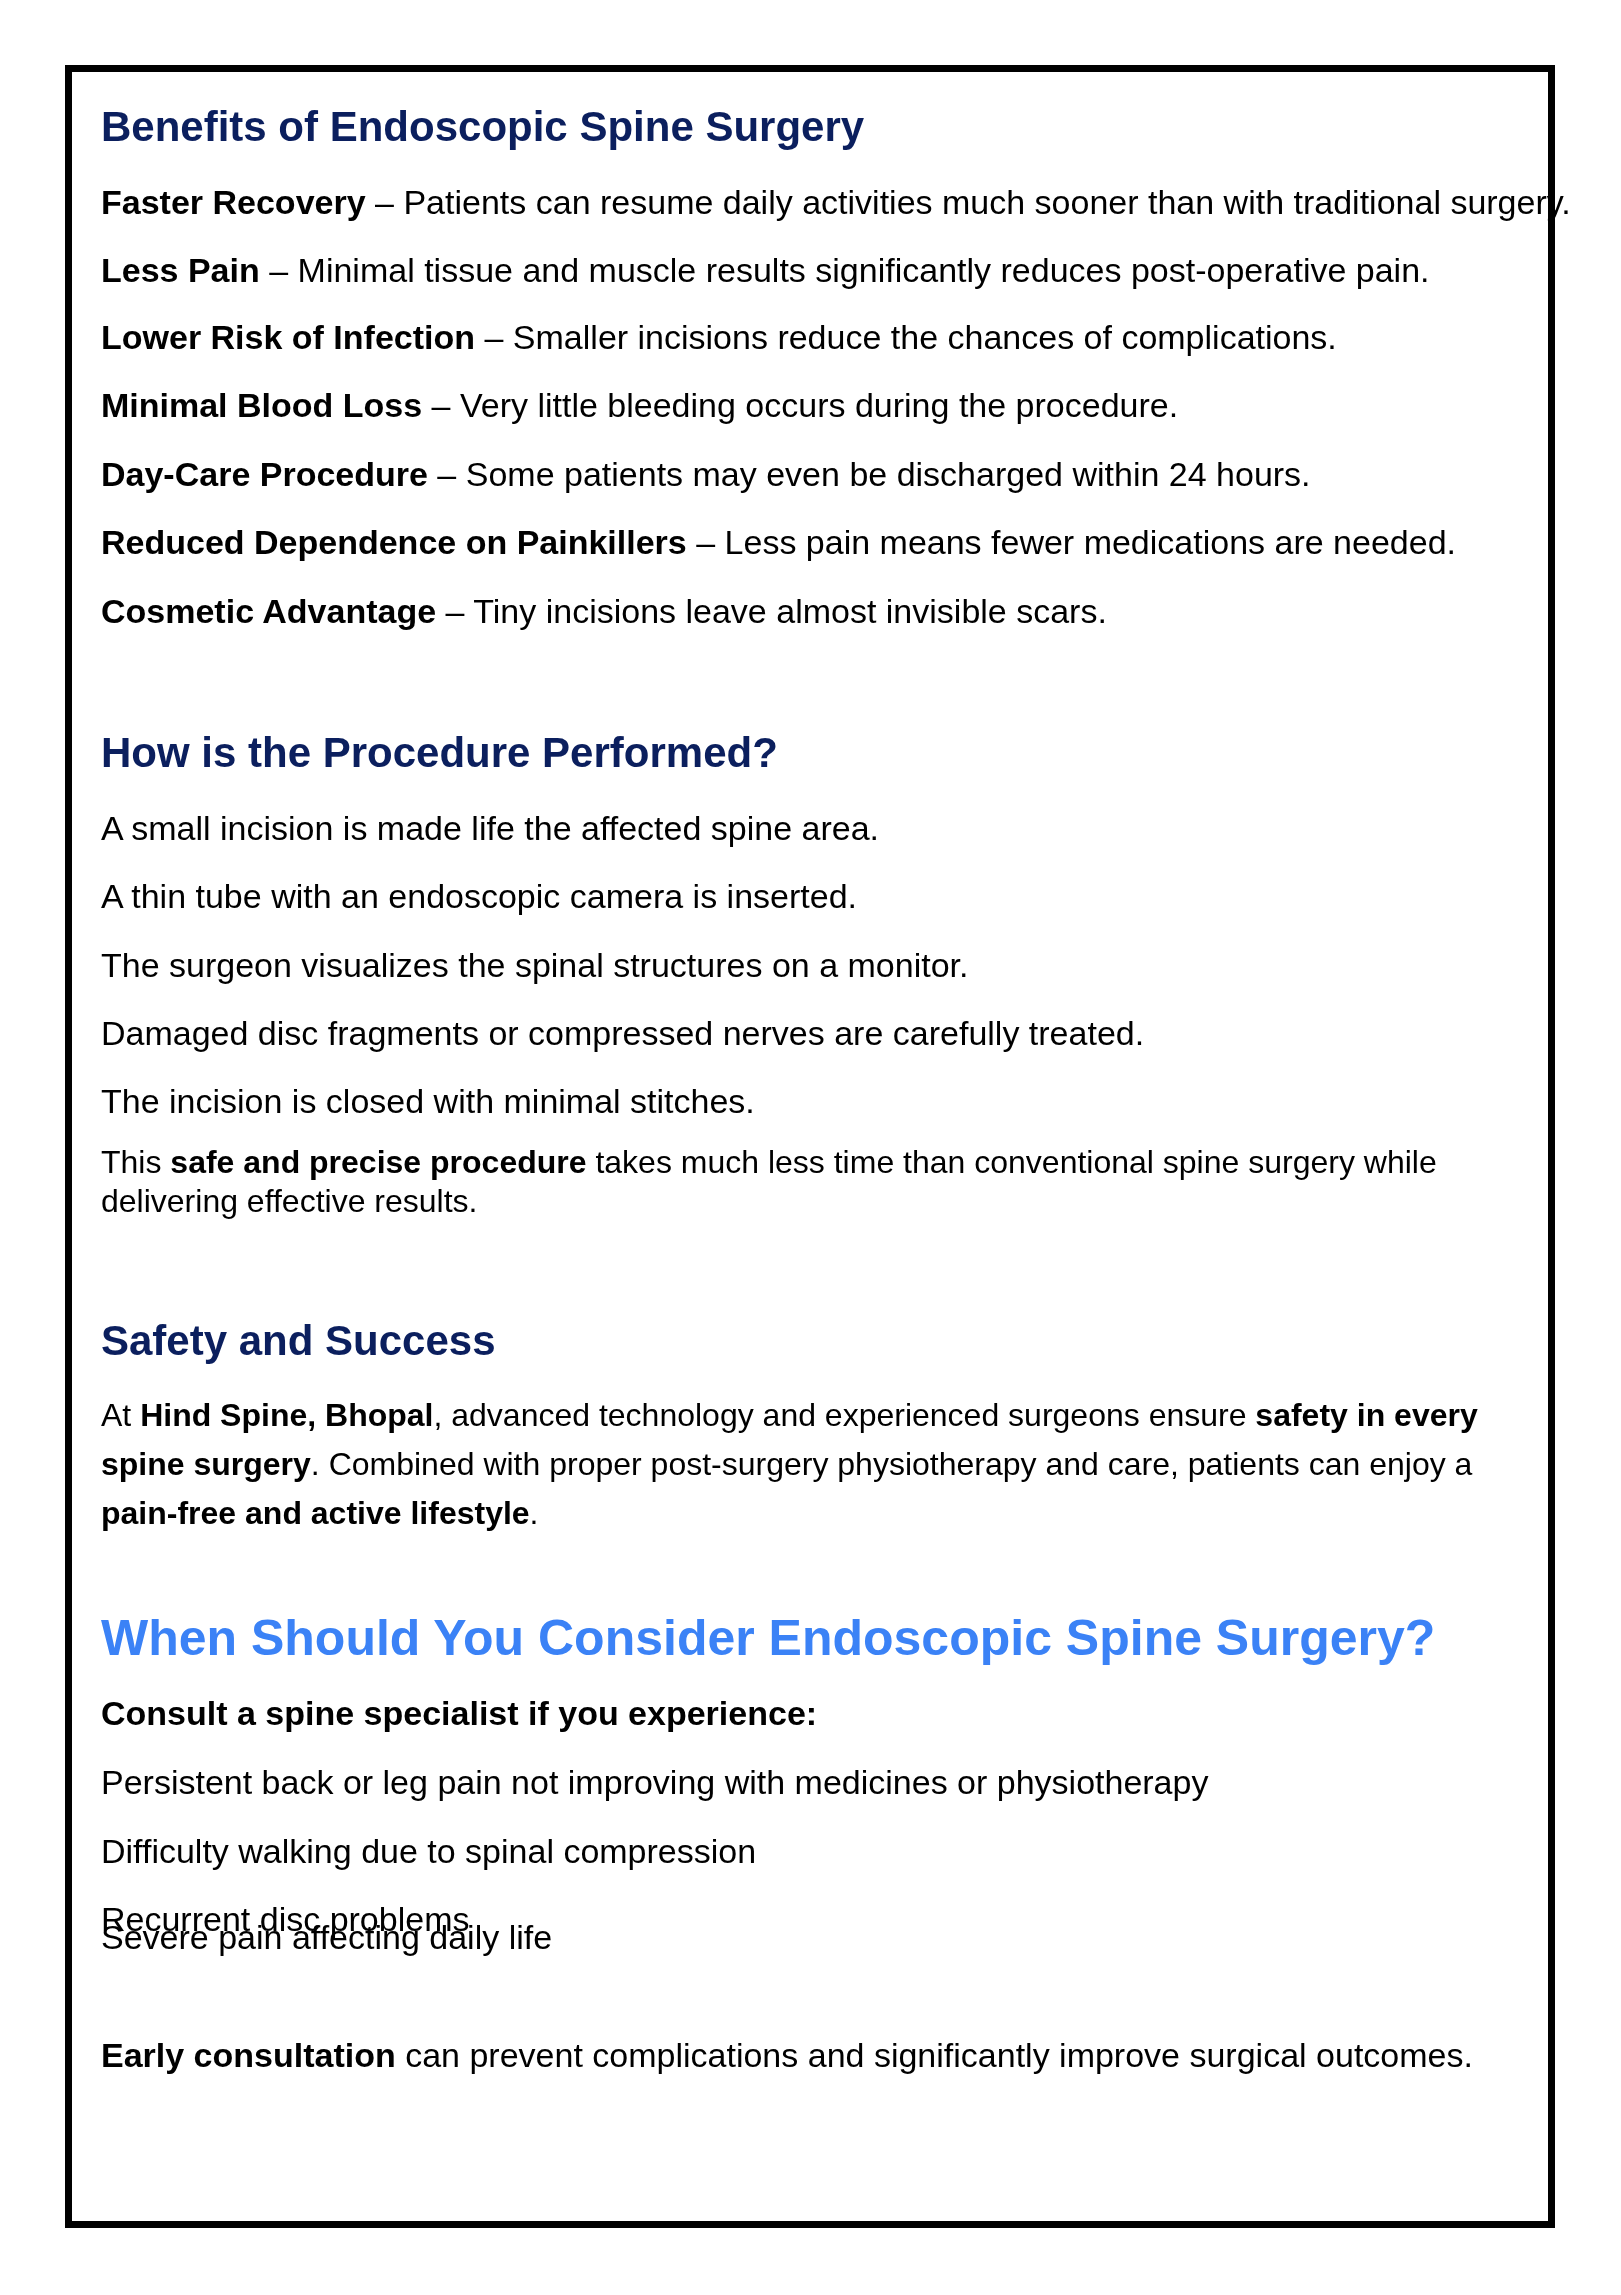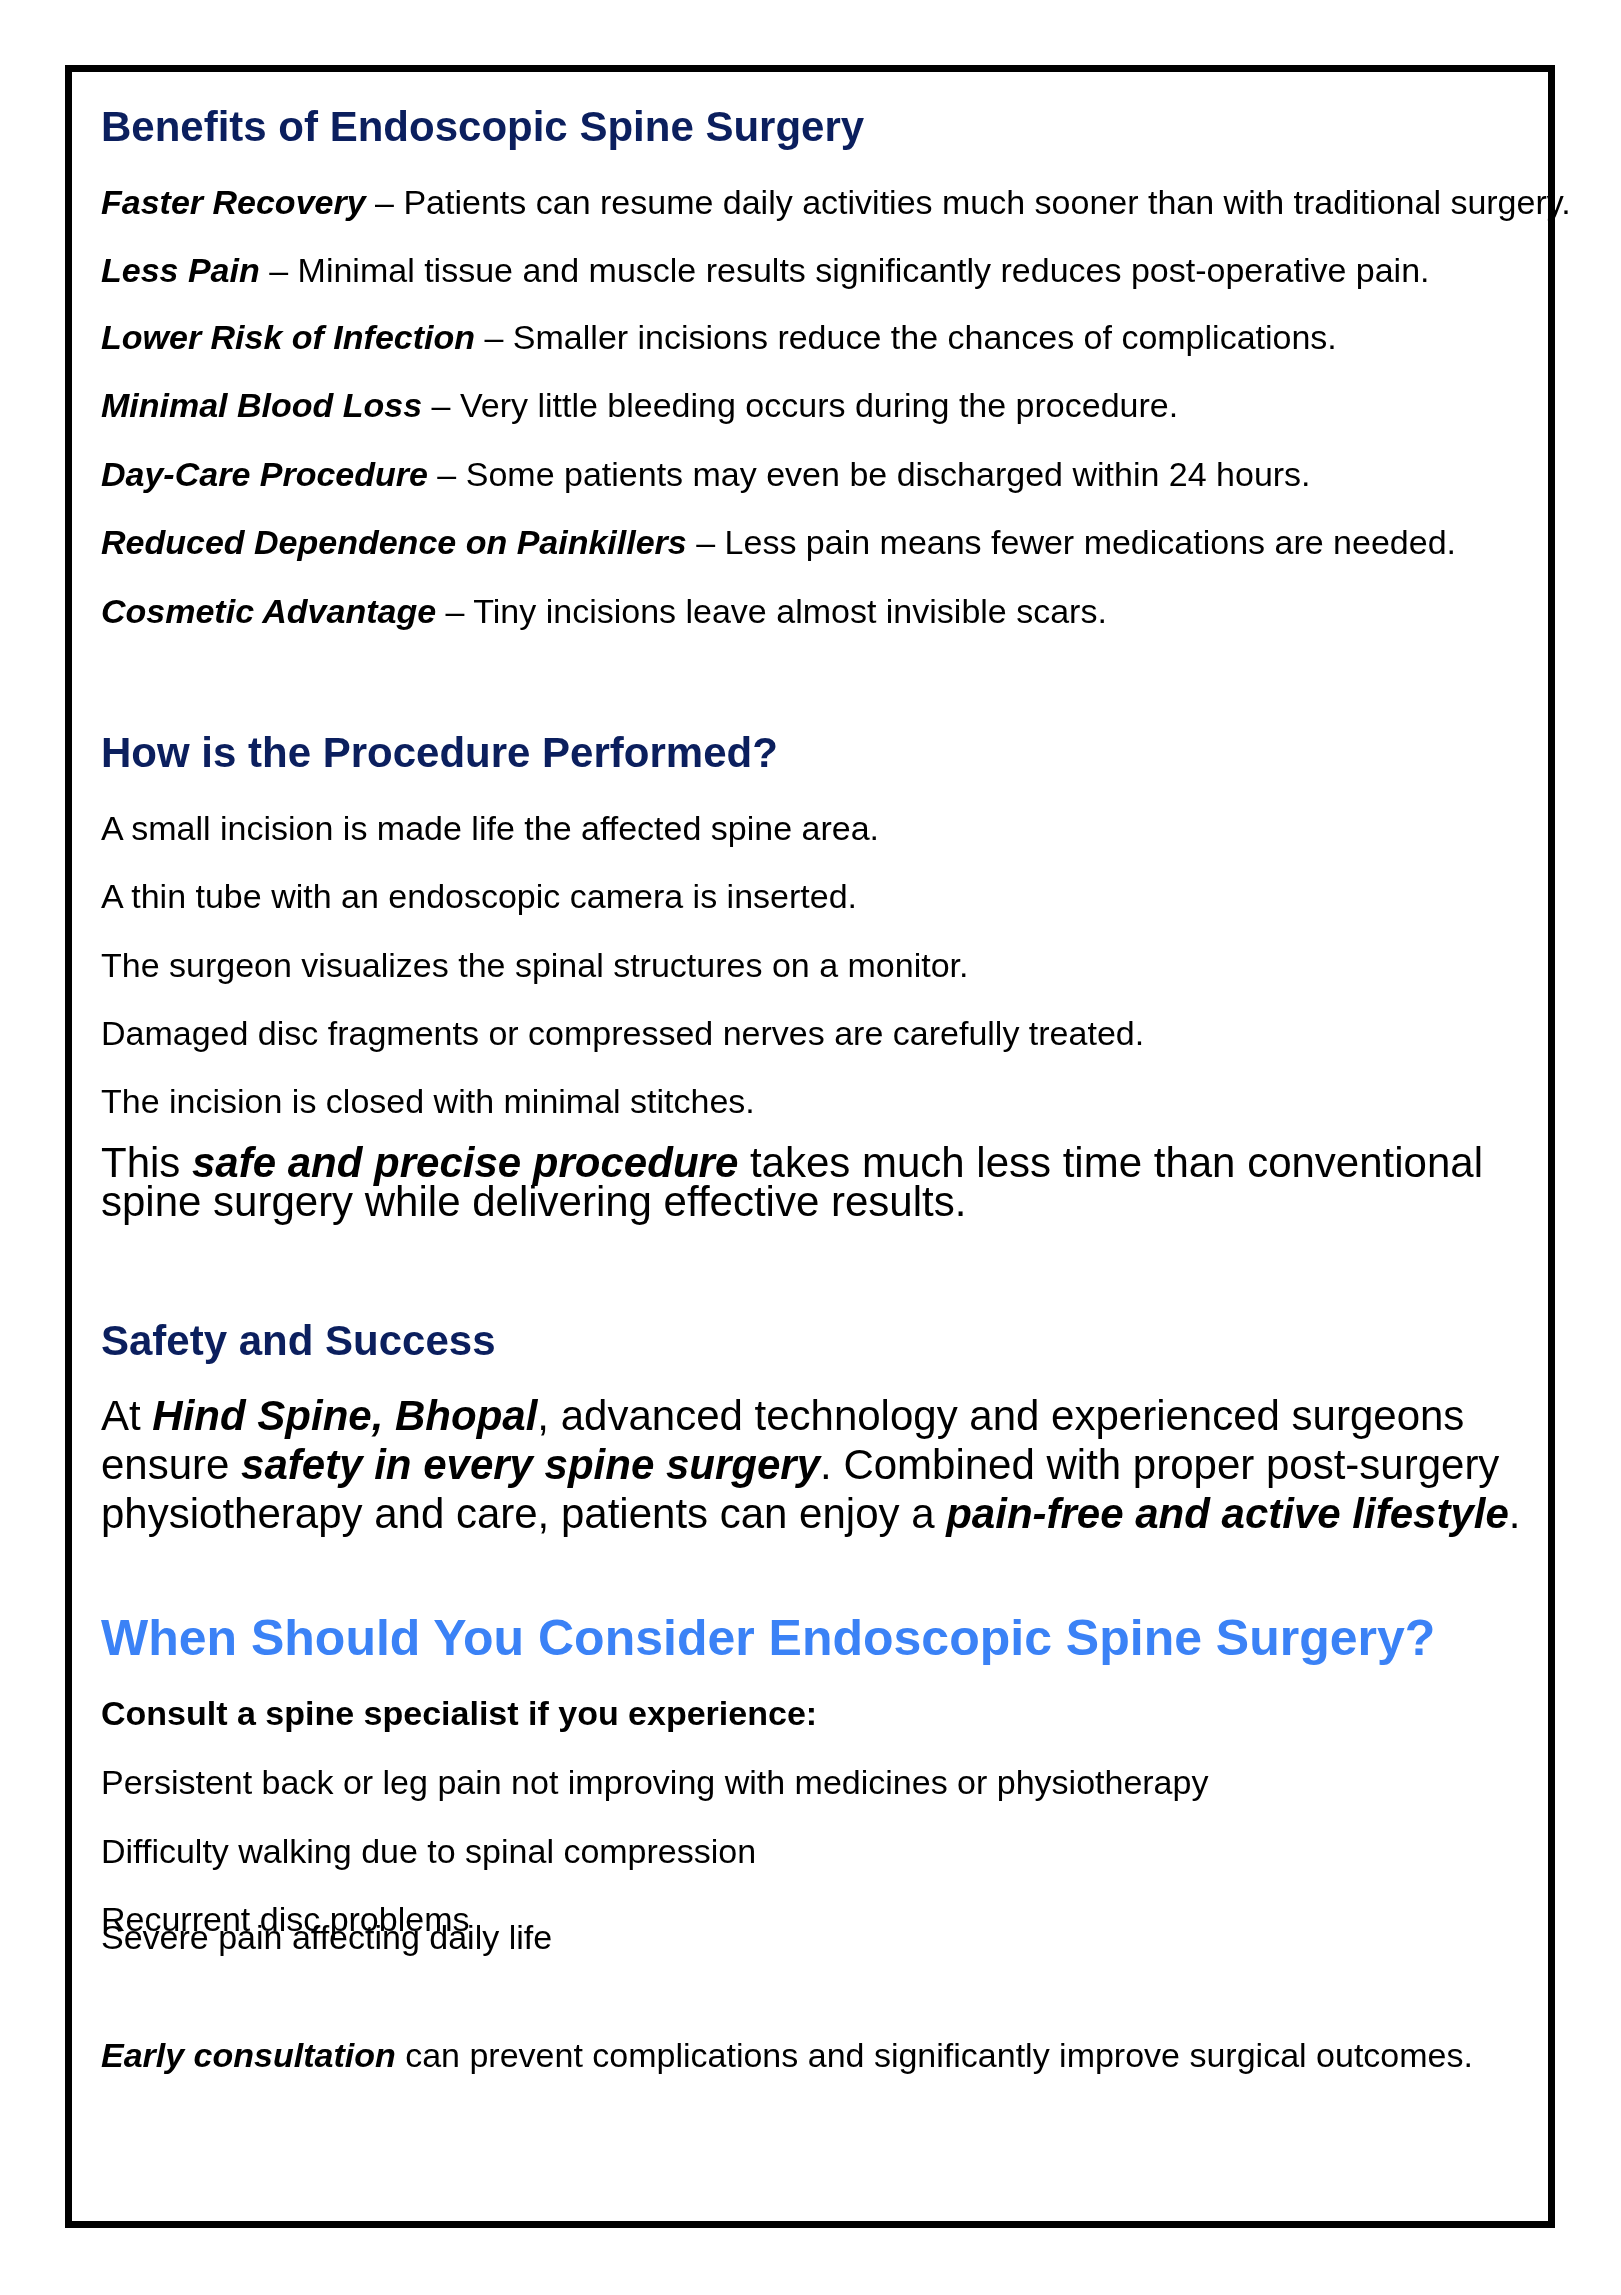--- a/index.html
+++ b/index.html
@@ -4,22 +4,22 @@
 <style>
   html, body { margin: 0; padding: 0; background: #ffffff; }
   body { width: 1622px; height: 2295px; position: relative; overflow: hidden;
          font-family: "Liberation Sans", sans-serif; color: #000000; }
   .frame { position: absolute; left: 65px; top: 65px; width: 1476px; height: 2149px;
            border: 7.6px solid #000000; background: #ffffff; }
   .abs { position: absolute; left: 101px; white-space: nowrap; }
   .h2 { font-size: 42px; font-weight: bold; color: #0b1f5e; line-height: 1; }
   .h1 { font-size: 50px; font-weight: bold; color: #3b82f6; line-height: 1; }
   .p  { font-size: 34px; line-height: 1; }
-  .wrap { white-space: normal; width: 1438px; line-height: 39px; font-size: 42px; }
-  b { font-weight: bold; font-style: italic; }
+  .wrap { white-space: normal; width: 1438px; line-height: 39px; font-size: 32px; }
+  b { font-weight: bold; }
 </style>
 </head>
 <body>
 
 <div class="frame"></div>
 
 <div class="abs h2" style="top:106px">Benefits of Endoscopic Spine Surgery</div>
 
 <div class="abs p" style="top:185px"><b>Faster Recovery</b><span> – </span><span>Patients can resume daily activities much sooner than with traditional surgery.</span></div>
 <div class="abs p" style="top:253px"><b>Less Pain</b><span> – </span><span>Minimal tissue and muscle results significantly reduces post-operative pain.</span></div>

